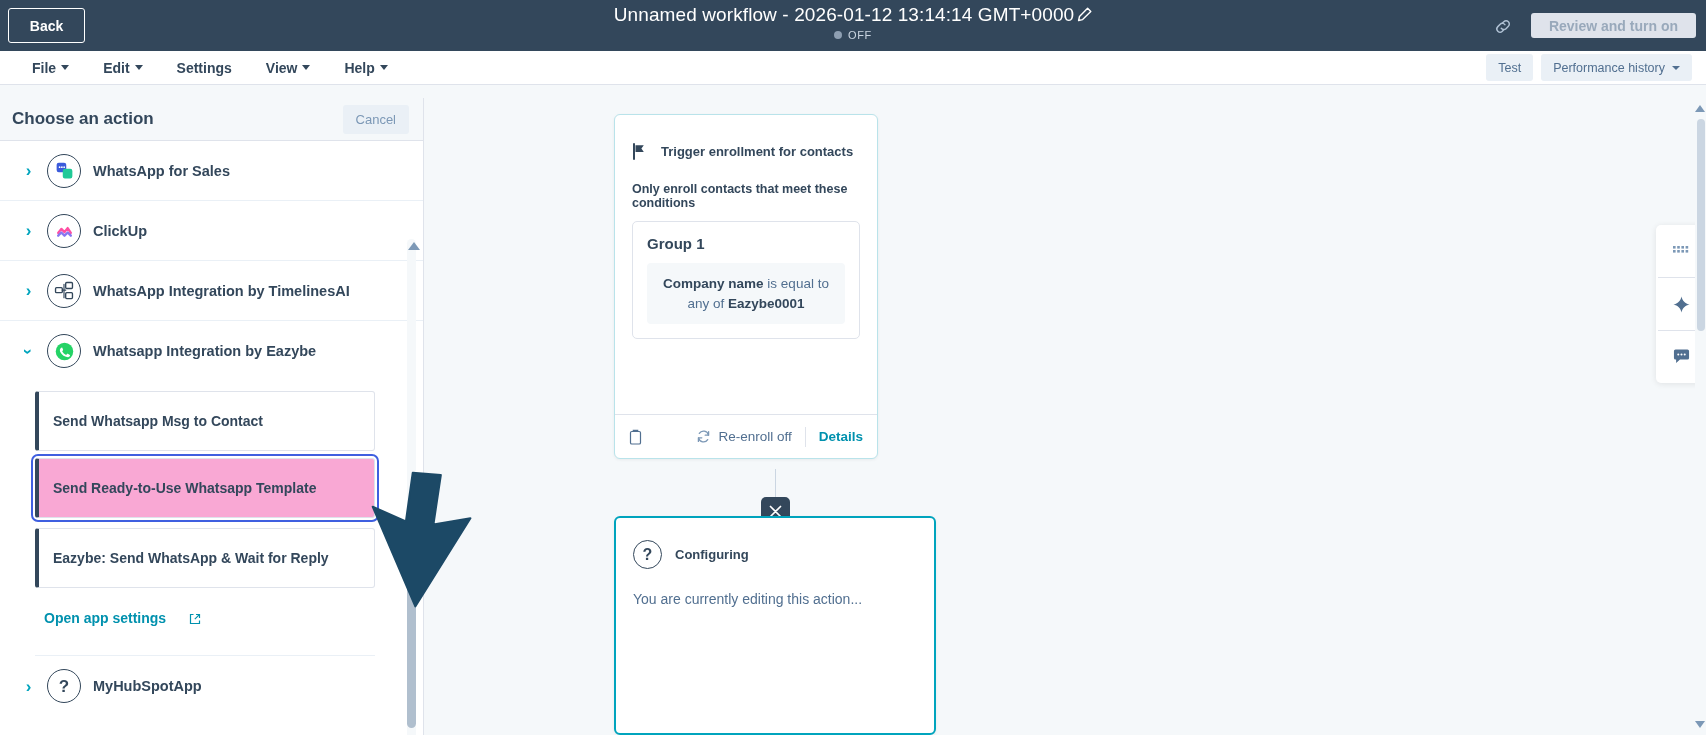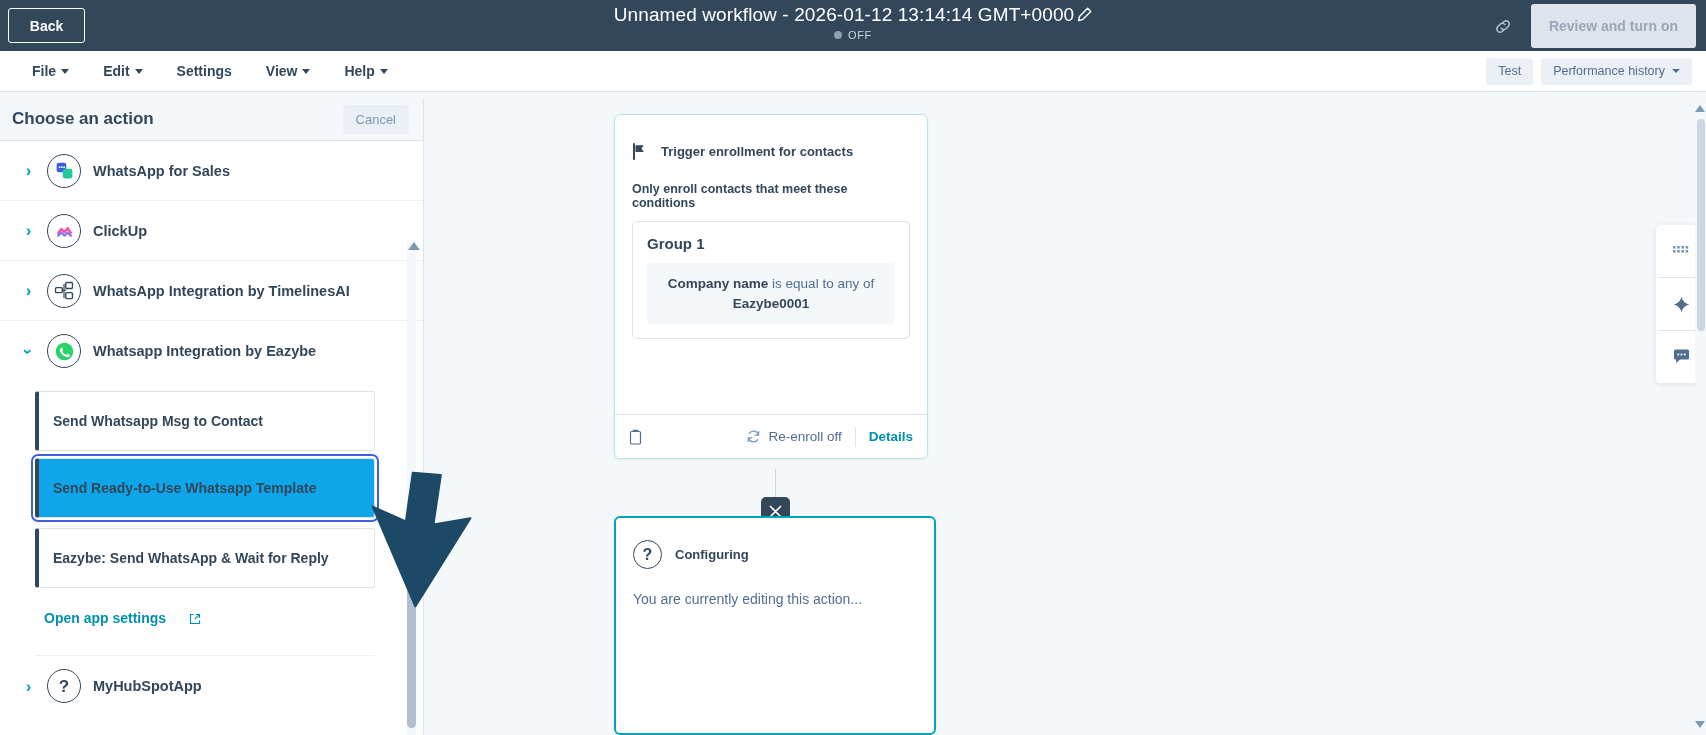--- a/index.html
+++ b/index.html
@@ -34,29 +34,29 @@
   .status-row { display: flex; align-items: center; gap: 6px; margin-top: 3px; pointer-events: auto;}
   .status-dot { width: 8px; height: 8px; border-radius: 50%; background: #8e9fb2; display: block;}
   .status-text { color: #cbd6e2; font-size: 11px; letter-spacing: .6px; }
 
   .topbar-right {
     position: absolute; right: 10px; top: 0; height: 51px;
     display: flex; align-items: center; gap: 16px;
   }
   .link-icon { width: 22px; height: 20px; display: block; cursor: pointer; }
   .review-btn {
-    height: 44px; padding: 0 18px; border: none; border-radius: 3px;
+    height: 25px; padding: 0 18px; border: none; border-radius: 3px;
     background: #dfe3eb; color: #99a9bb;
     font-size: 14px; font-weight: 700; font-family: "Liberation Sans", sans-serif;
     cursor: not-allowed;
   }
 
   
   .menubar {
-    position: absolute; top: 51px; left: 0; width: 1706px; height: 41px;
+    position: absolute; top: 51px; left: 0; width: 1706px; height: 34px;
     background: #ffffff; border-bottom: 1px solid #dfe3eb;
     display: flex; align-items: center;
   }
   .menu-item {
     display: flex; align-items: center; gap: 5px;
     color: #33475b; font-size: 14px; font-weight: 700;
     padding: 6px 10px; margin-left: 14px; cursor: pointer; border-radius: 3px;
   }
   .menu-item:first-child { margin-left: 22px; }
   .caret { width: 0; height: 0; border-left: 4.5px solid transparent; border-right: 4.5px solid transparent;
@@ -104,21 +104,21 @@
   }
   .app-name { font-size: 14.5px; font-weight: 700; color: #33475b; }
 
   .children { padding: 10px 48px 0 35px; }
   .child-card {
     position: relative; height: 60px; margin-bottom: 7px;
     border: 1px solid #dfe3eb; border-left: 4px solid #33475b; border-radius: 3px;
     display: flex; align-items: center; padding-left: 14px; background: #fff; cursor: pointer;
   }
   .child-card.selected {
-    background: #0ea5e9;
+    background: #f9a8d4;
     outline: 2.5px solid #3f5fe0; outline-offset: 2px; border-radius: 3px;
   }
   .child-label { font-size: 14px; font-weight: 700; color: #33475b; }
   .app-settings-link {
     display: inline-flex; align-items: center; gap: 23px; margin: 15px 0 0 9px;
     color: #0091ae; font-size: 14px; font-weight: 700; cursor: pointer;
   }
   .ext-icon { width: 12px; height: 12px; display: block; }
   .children-bottom-divider { border-bottom: 1px solid #eaf0f6; margin-top: 28px; }
 
@@ -133,21 +133,21 @@
   .sb-arrow { position: absolute; left: 408px; width: 0; height: 0;
     border-left: 6px solid transparent; border-right: 6px solid transparent; cursor: pointer;}
   .sb-arrow.up { top: 144px; border-bottom: 8px solid #7c98b6; }
 
   
   .canvas {
     position: absolute; top: 98px; left: 425px; width: 1281px; height: 637px;
     background: #f5f8fa; overflow: hidden;
   }
   .wf-card {
-    position: absolute; left: 189px; top: 16px; width: 314px;
+    position: absolute; left: 189px; top: 16px; width: 264px;
     background: #ffffff; border: 1px solid #b9e3ea; border-radius: 6px;
     box-shadow: 0 1px 3px rgba(0,0,0,.06);
   }
   .wf-card-body { padding: 28px 17px 0 17px; height: 299px; }
   .trigger-head { display: flex; align-items: center; gap: 14px; }
   .flag-icon { width: 15px; height: 17px; display: block; }
   .trigger-title { font-size: 13px; font-weight: 700; color: #33475b; }
   .enroll-sub { font-size: 12.5px; font-weight: 700; color: #33475b; margin-top: 22px; }
   .group-box {
     margin-top: 11px; border: 1px solid #dfe3eb; border-radius: 5px; padding: 13px 14px 14px 14px;

